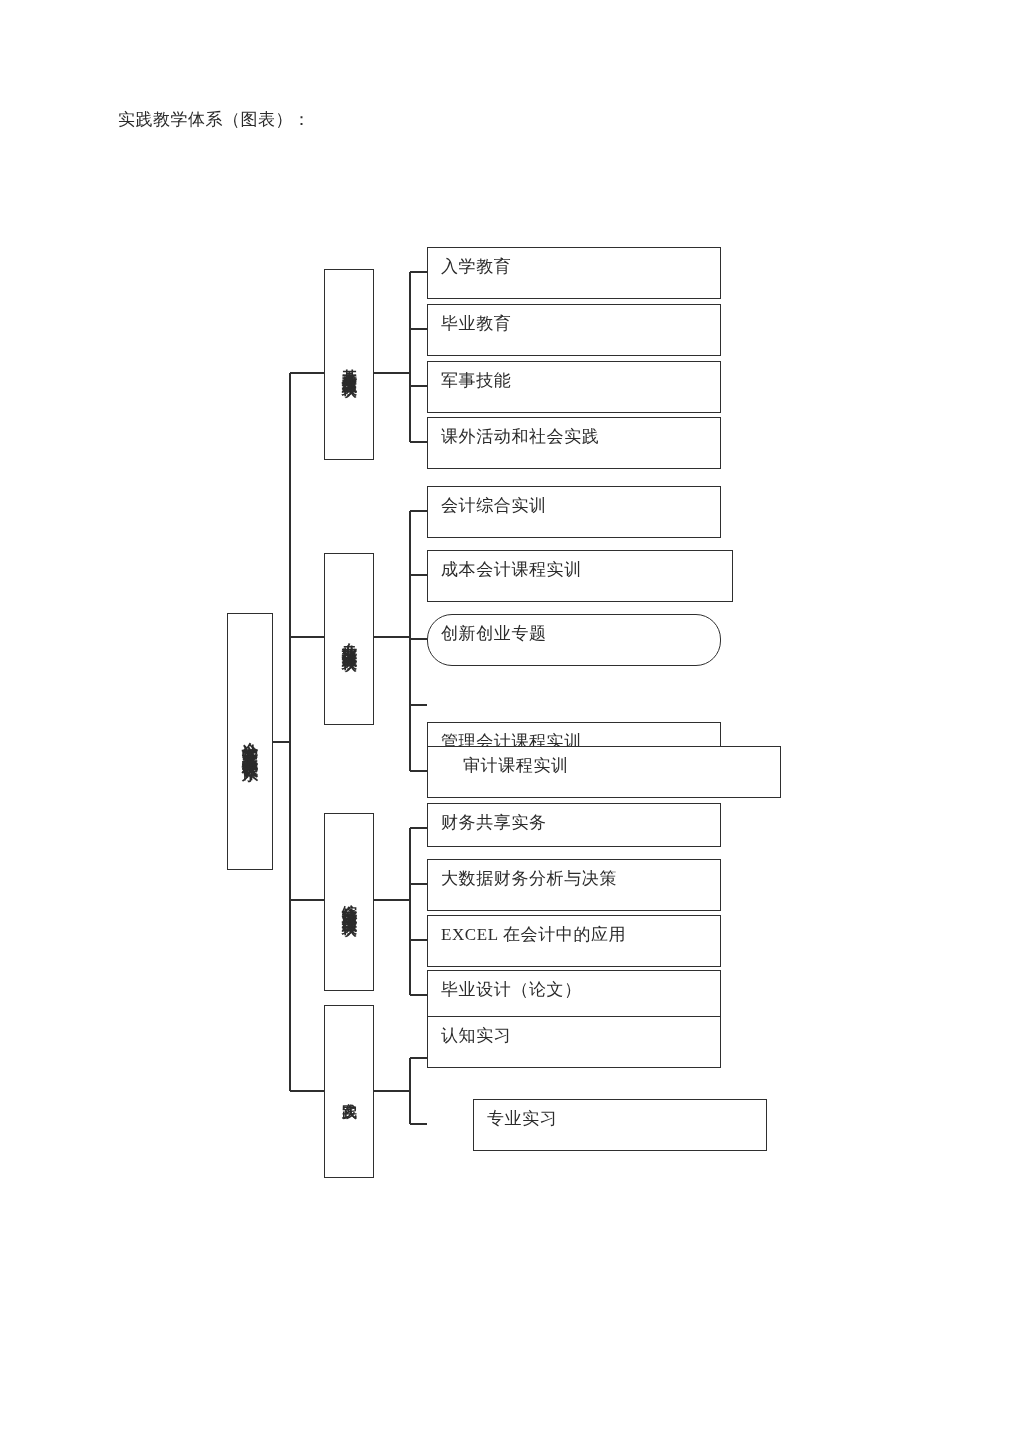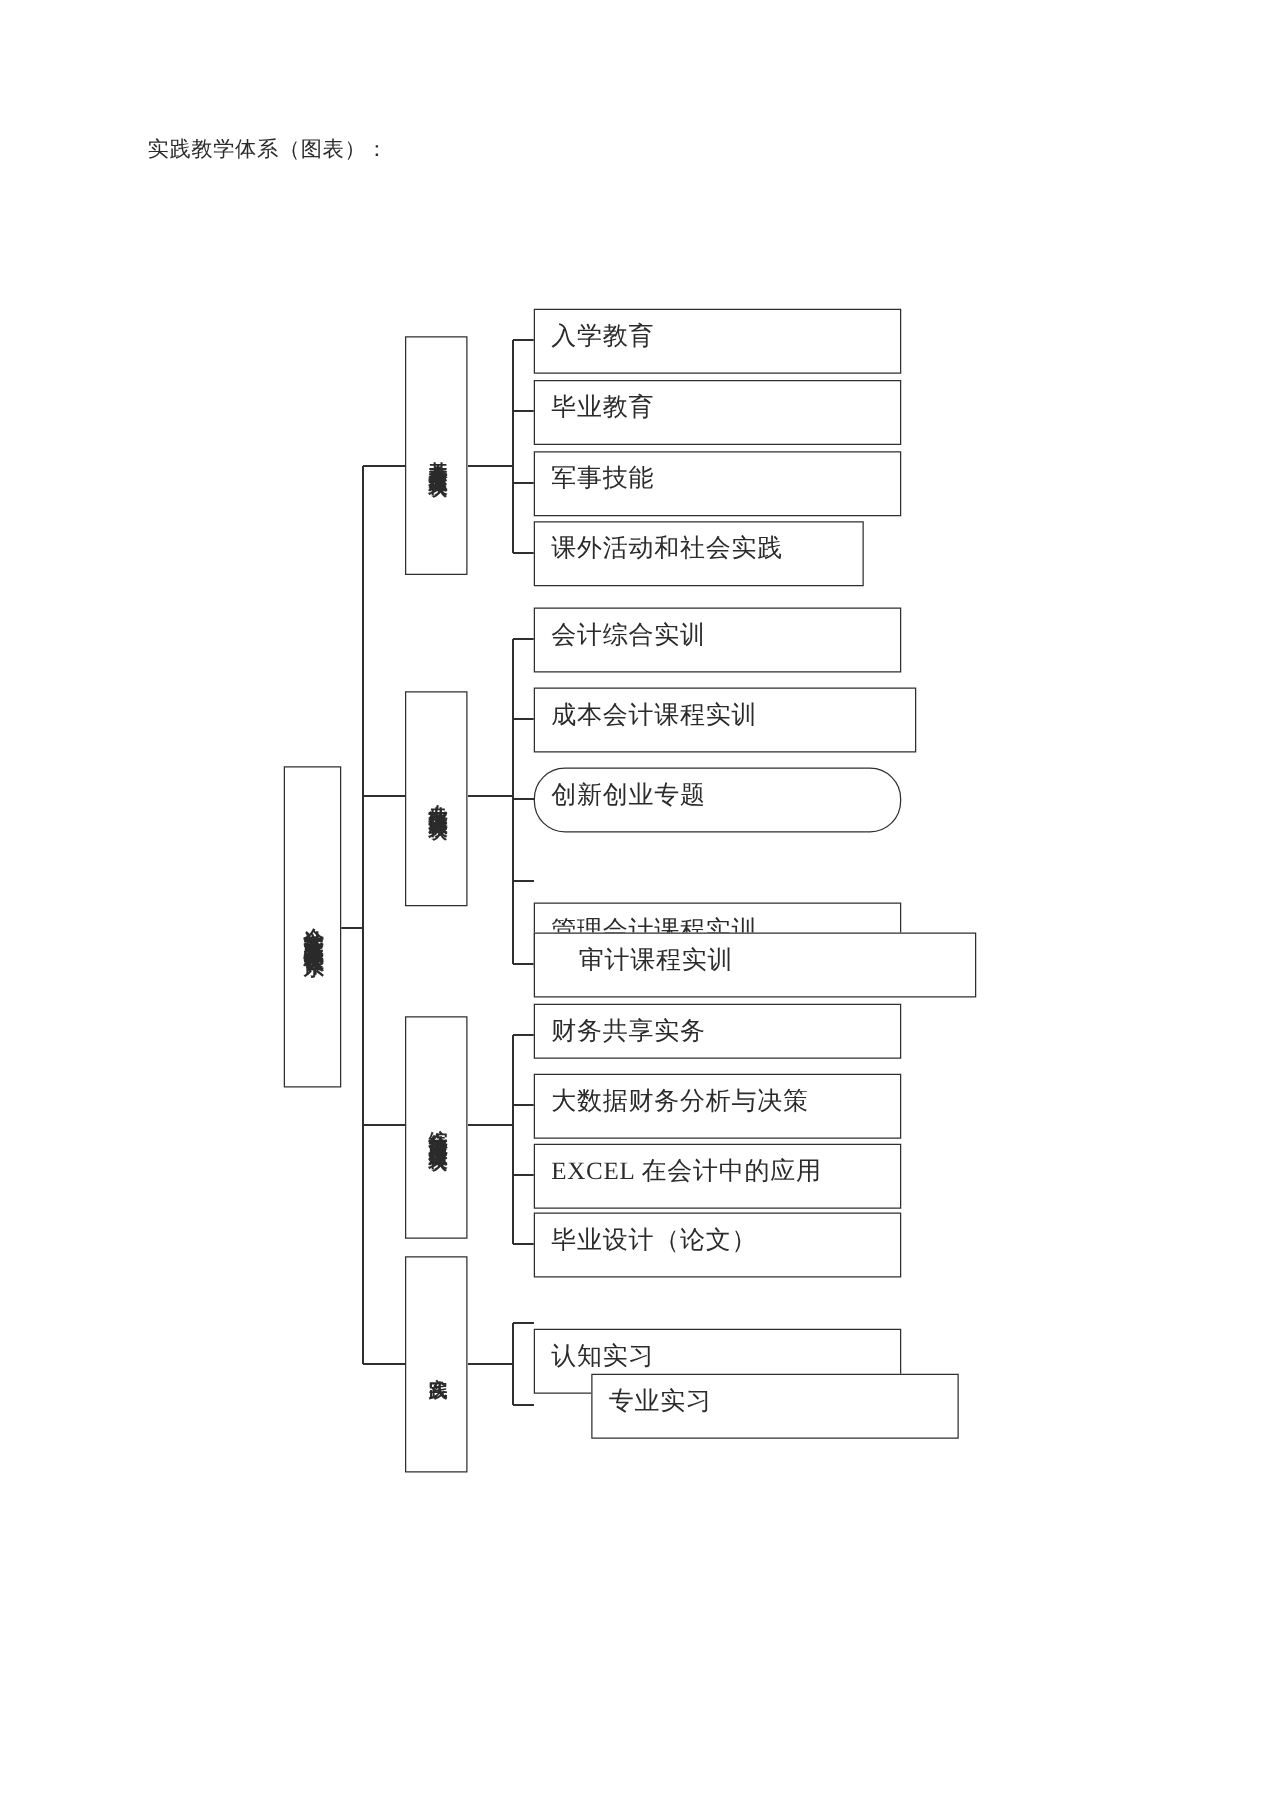--- a/index.html
+++ b/index.html
@@ -76,21 +76,21 @@
     font-weight: 700;
     letter-spacing: 2px;
     line-height: 1;
   }
 
   
   .node.leaf {
     display: flex;
     align-items: flex-start;
     padding: 9px 0 0 13px;
-    font-size: 20px;
+    font-size: 17px;
     font-weight: 400;
     letter-spacing: 0.6px;
     line-height: 1.2;
   }
 </style>
 </head>
 <body>
 
 <div id="page-title">实践教学体系（图表）：</div>
 
@@ -149,37 +149,37 @@
   <div class="node module" style="left:324px; top:813px; width:50px; height:178px;">综合技能应用训练模块</div>
 
   <div class="node module" style="left:324px; top:1005px; width:50px; height:173px;">实践</div>
 
   <div class="node leaf" style="left:427px; top:247px; width:294px; height:52px;">入学教育</div>
 
   <div class="node leaf" style="left:427px; top:304px; width:294px; height:52px;">毕业教育</div>
 
   <div class="node leaf" style="left:427px; top:361px; width:294px; height:52px;">军事技能</div>
 
-  <div class="node leaf" style="left:427px; top:417px; width:264px; height:52px;">课外活动和社会实践</div>
+  <div class="node leaf" style="left:427px; top:417px; width:294px; height:52px;">课外活动和社会实践</div>
 
   <div class="node leaf" style="left:427px; top:486px; width:294px; height:52px;">会计综合实训</div>
 
   <div class="node leaf" style="left:427px; top:550px; width:306px; height:52px;">成本会计课程实训</div>
 
   <div class="node leaf" style="left:427px; top:614px; width:294px; height:52px;border-radius:25px;">创新创业专题</div>
 
   <div class="node leaf" style="left:427px; top:680px; width:294px; height:52px;margin-top:42px;">管理会计课程实训</div>
 
   <div class="node leaf" style="left:427px; top:746px; width:354px; height:52px;padding-left:35px;">审计课程实训</div>
 
   <div class="node leaf" style="left:427px; top:803px; width:294px; height:44px;">财务共享实务</div>
 
   <div class="node leaf" style="left:427px; top:859px; width:294px; height:52px;">大数据财务分析与决策</div>
 
   <div class="node leaf" style="left:427px; top:915px; width:294px; height:52px;">EXCEL 在会计中的应用</div>
 
   <div class="node leaf" style="left:427px; top:970px; width:294px; height:52px;">毕业设计（论文）</div>
 
-  <div class="node leaf" style="left:427px; top:1063px; width:294px; height:52px;">认知实习</div>
+  <div class="node leaf" style="left:427px; top:1016px; width:294px; height:52px;">认知实习</div>
 
   <div class="node leaf" style="left:427px; top:1099px; width:294px; height:52px;margin-left:46px;">专业实习</div>
 
 </div>
 
 </body></html>

